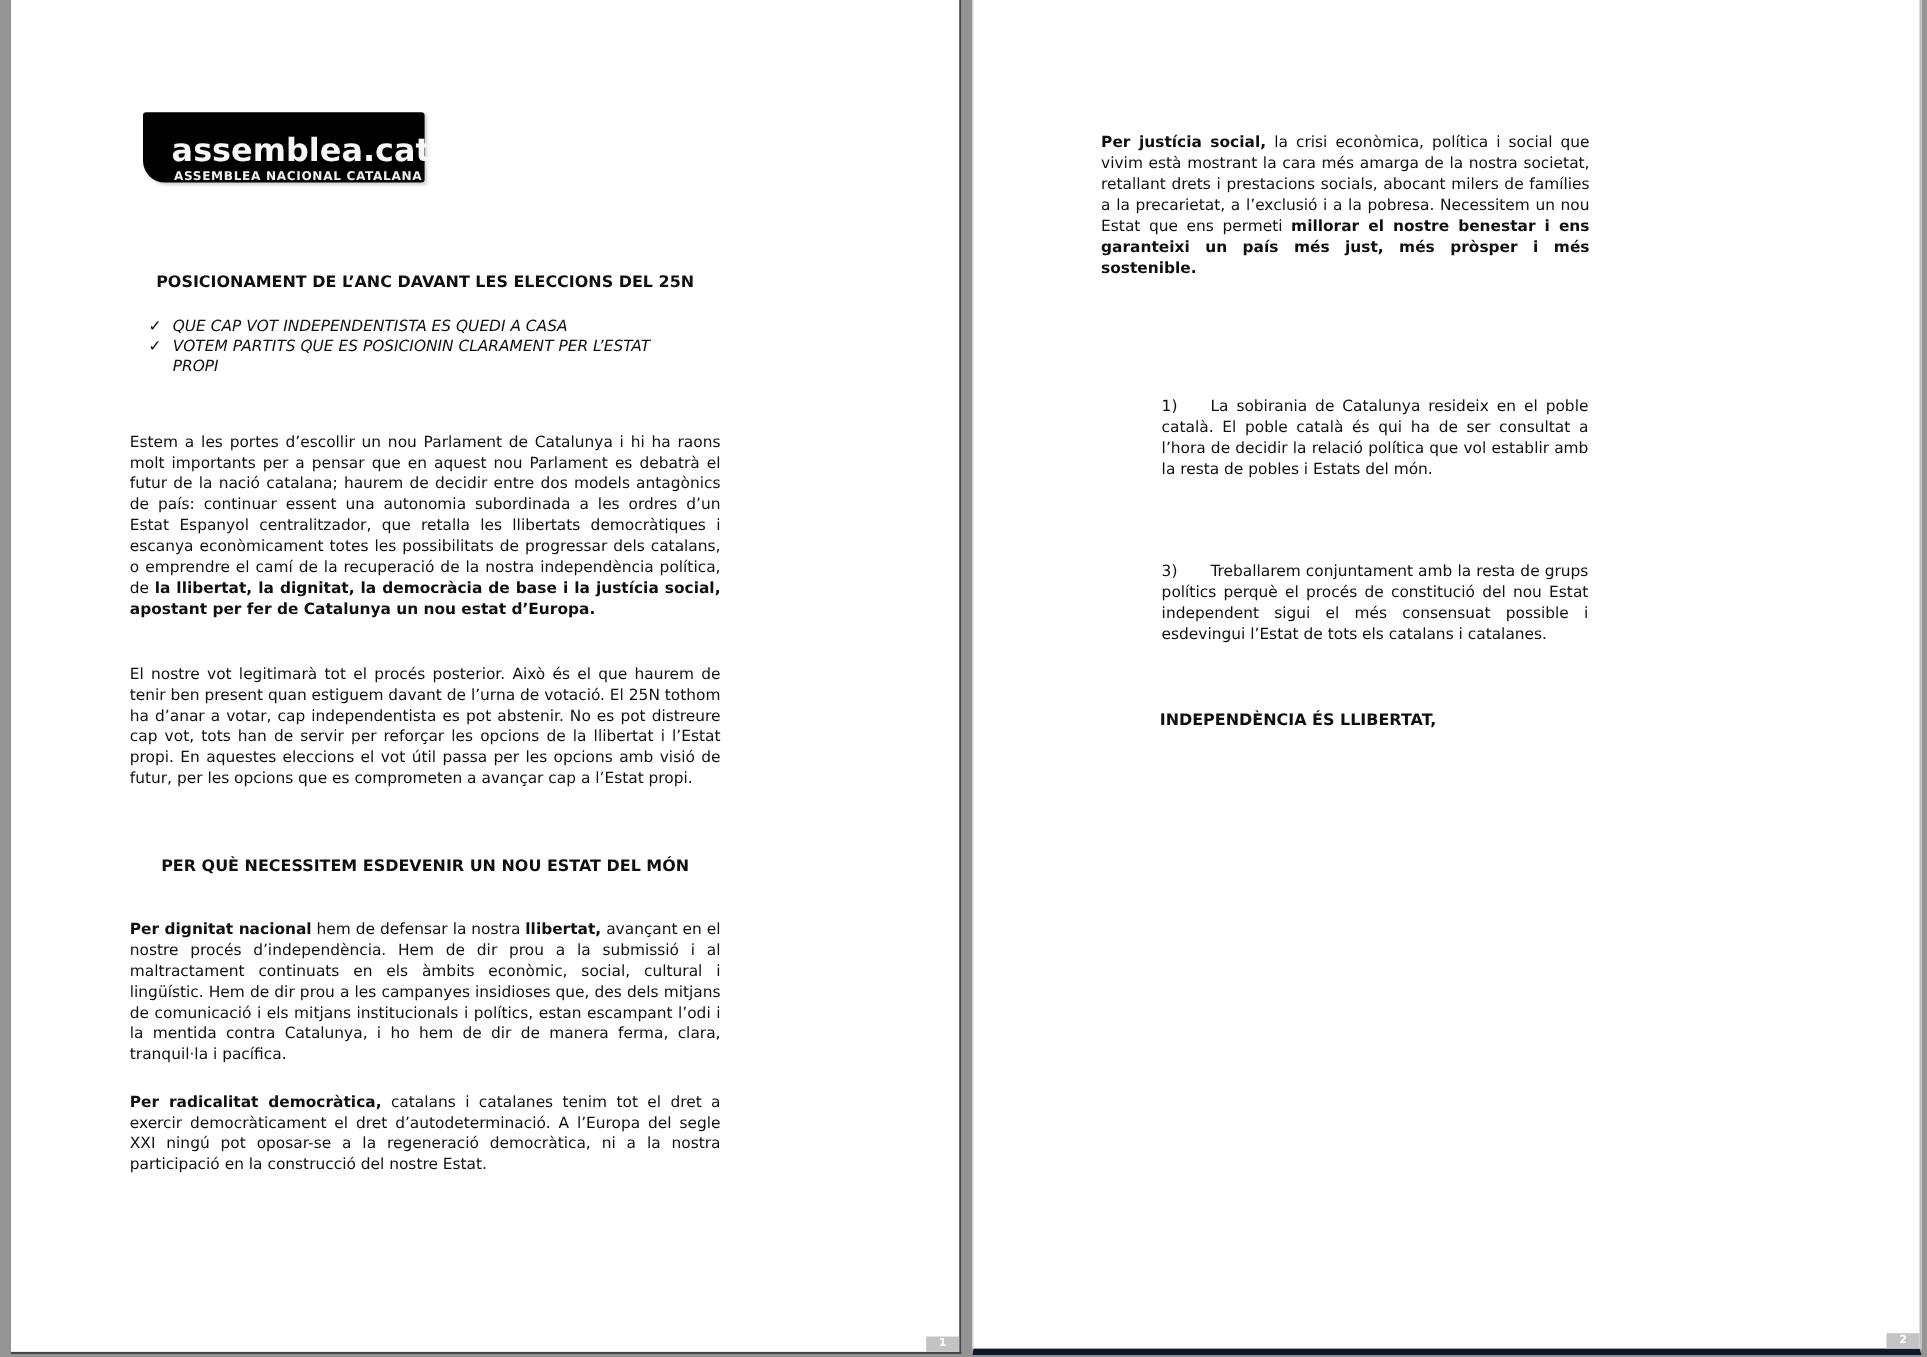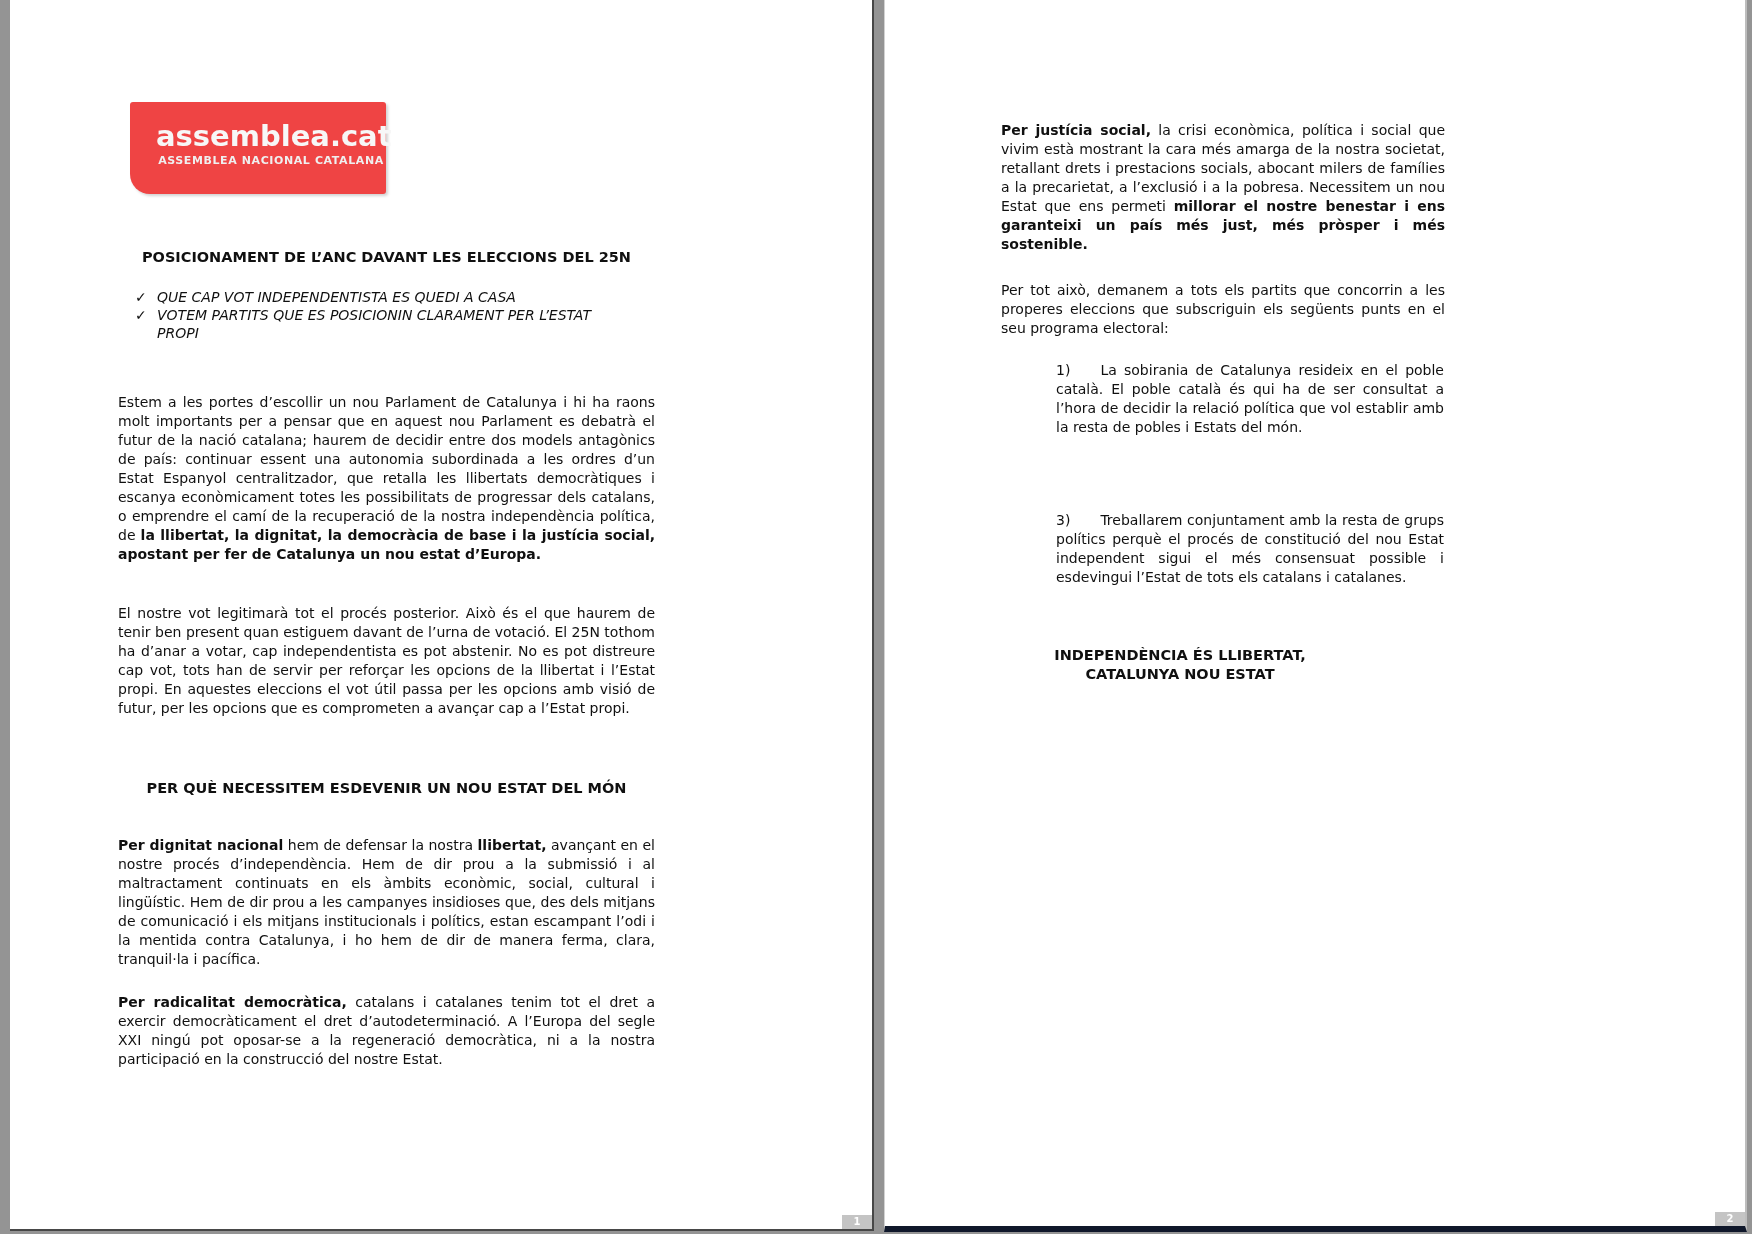--- a/index.html
+++ b/index.html
@@ -17,22 +17,22 @@
     border-right:2px solid #474747;
     border-bottom:2px solid #474747;
   }
   .page2{
     left:884px;width:860px;height:1226px;
     border-left:1px solid #d2d2d2;
     border-right:2px solid #bdbdbd;
     border-bottom:6px solid #0f172a;
   }
   .logo{
-    position:absolute;left:120px;top:102px;width:256px;height:92px;
-    background:#ef4444;
+    position:absolute;left:120px;top:102px;width:256px;height:64px;
+    background:#000000;
     border-radius:3px 3px 3px 20px;
     box-shadow:2px 2px 3px rgba(0,0,0,0.18);
     box-sizing:border-box;
     padding:19px 0 0 26px;
   }
   .logo-title{
     color:#f7f7f7;font-size:29px;font-weight:bold;line-height:30px;letter-spacing:0px;
   }
   .logo-subtitle{
     color:#efefef;font-size:11px;font-weight:bold;letter-spacing:0.6px;margin-top:3px;text-align:center;
@@ -113,30 +113,28 @@
 
     <p class="body col1 para3"><span style="font-weight: bold;">Per dignitat nacional</span><span> hem de defensar la nostra </span><span style="font-weight: bold;">llibertat,</span><span> avançant en el nostre procés d’independència. Hem de dir prou a la submissió i al maltractament continuats en els àmbits econòmic, social, cultural i lingüístic. Hem de dir prou a les campanyes insidioses que, des dels mitjans de comunicació i els mitjans institucionals i polítics, estan escampant l’odi i la mentida contra Catalunya, i ho hem de dir de manera ferma, clara, tranquil·la i pacífica.</span></p>
     <p class="body col1 para4"><span style="font-weight: bold;">Per radicalitat democràtica,</span><span> catalans i catalanes tenim tot el dret a exercir democràticament el dret d’autodeterminació. A l’Europa del segle XXI ningú pot oposar-se a la regeneració democràtica, ni a la nostra participació en la construcció del nostre Estat.</span></p>
 
     <div class="badge">1</div>
   </div>
 
   <div class="page page2">
 
     <p class="body col2 p2para1"><span style="font-weight: bold;">Per justícia social,</span><span> la crisi econòmica, política i social que vivim està mostrant la cara més amarga de la nostra societat, retallant drets i prestacions socials, abocant milers de famílies a la precarietat, a l’exclusió i a la pobresa. Necessitem un nou Estat que ens permeti </span><span style="font-weight: bold;">millorar el nostre benestar i ens garanteixi un país més just, més pròsper i més sostenible.</span></p>
-    <p class="body col2 p2para2"><span>Per tot això, demanem a tots els partits que concorrin a les properes eleccions que subscriguin els següents punts en el seu programa electoral:</span></p>
 
     <div class="list-item li1">
       <span class="num">1)</span><span class="tab"></span><span><span>La sobirania de Catalunya resideix en el poble català. El poble català és qui ha de ser consultat a l’hora de decidir la relació política que vol establir amb la resta de pobles i Estats del món.</span></span>
     </div>
     <div class="list-item li3">
       <span class="num">3)</span><span class="tab"></span><span><span>Treballarem conjuntament amb la resta de grups polítics perquè el procés de constitució del nou Estat independent sigui el més consensuat possible i esdevingui l’Estat de tots els catalans i catalanes.</span></span>
     </div>
 
     <div class="closing">
       <div>INDEPENDÈNCIA ÉS LLIBERTAT,</div>
-      <div>CATALUNYA NOU ESTAT</div>
     </div>
 
     <div class="badge">2</div>
   </div>
 
 </div>
 
 </body></html>

